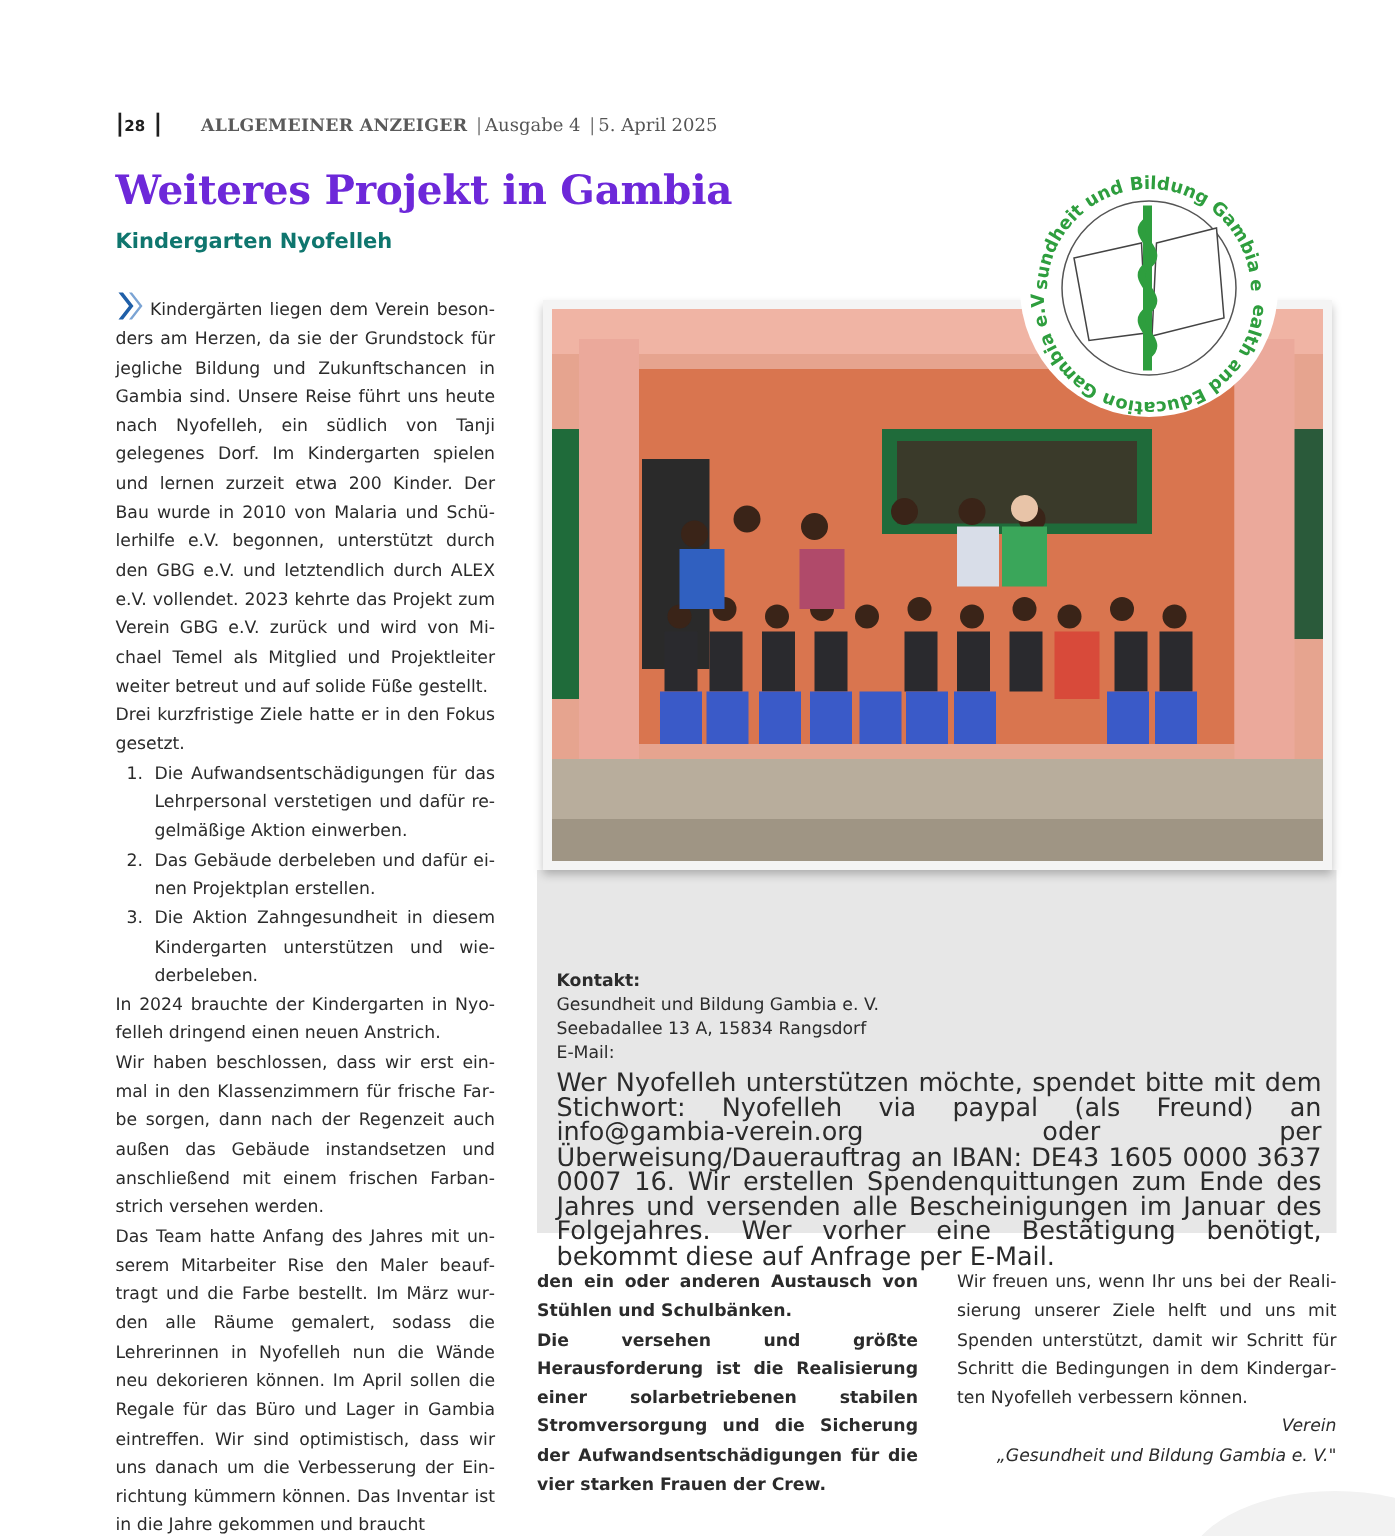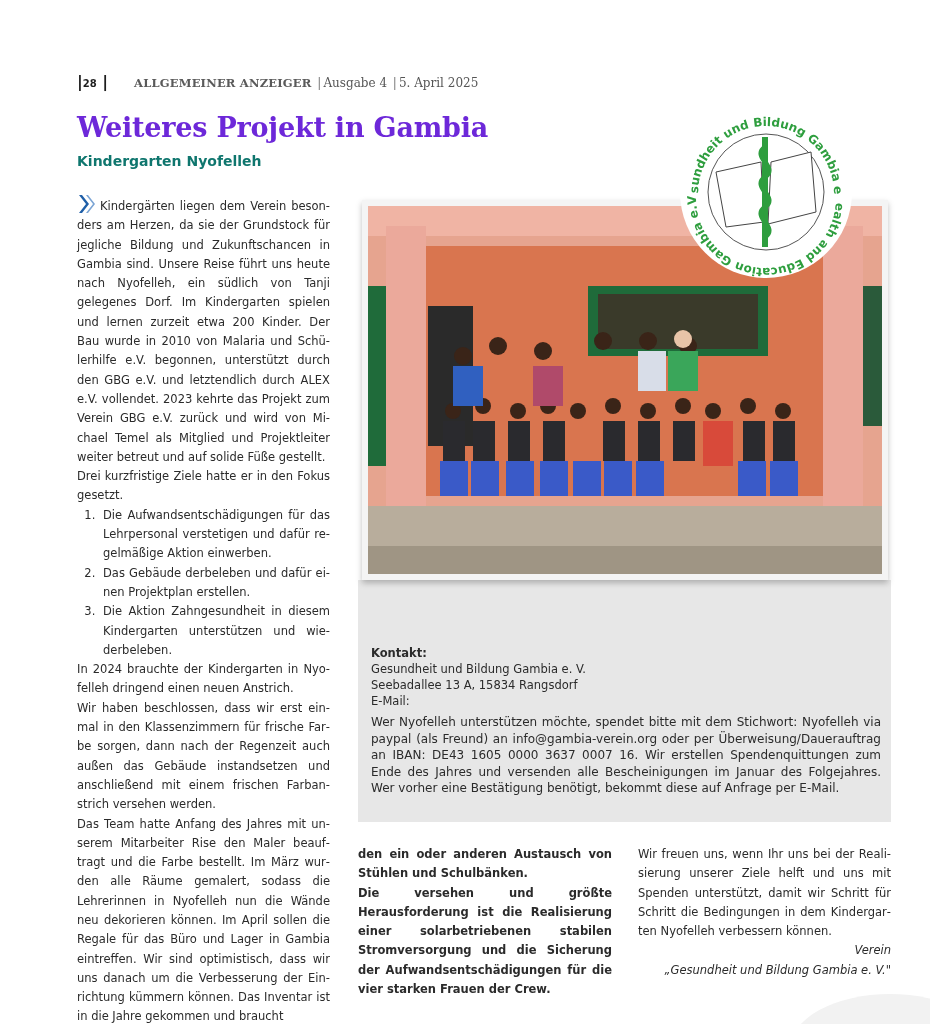--- a/index.html
+++ b/index.html
@@ -57,21 +57,21 @@
       position: absolute; left: 358px; top: 580px; width: 533px; height: 242px;
       background: #e7e7e7; z-index: -1;
     }
     .contact {
       position: absolute; left: 371px; top: 601px; width: 510px;
       font-size: 11.5px; line-height: 16px; color: #2b2b2b; margin-top: 44px;
     }
     .contact .label { font-weight: bold; }
     .donation {
       position: absolute; left: 371px; top: 714px; width: 510px;
-      font-size: 12px; line-height: 16.5px; text-align: justify; color: #2b2b2b;
+      font-size: 17px; line-height: 16.5px; text-align: justify; color: #2b2b2b;
     }
     .logo {
       position: absolute; left: 676px; top: 102px; width: 180px; height: 180px;
       z-index: 5;
     }
     .corner-curl {
       position: absolute; right: -60px; bottom: -80px; width: 200px; height: 110px;
       border-radius: 50%; background: #f2f2f2;
     }
   </style>

